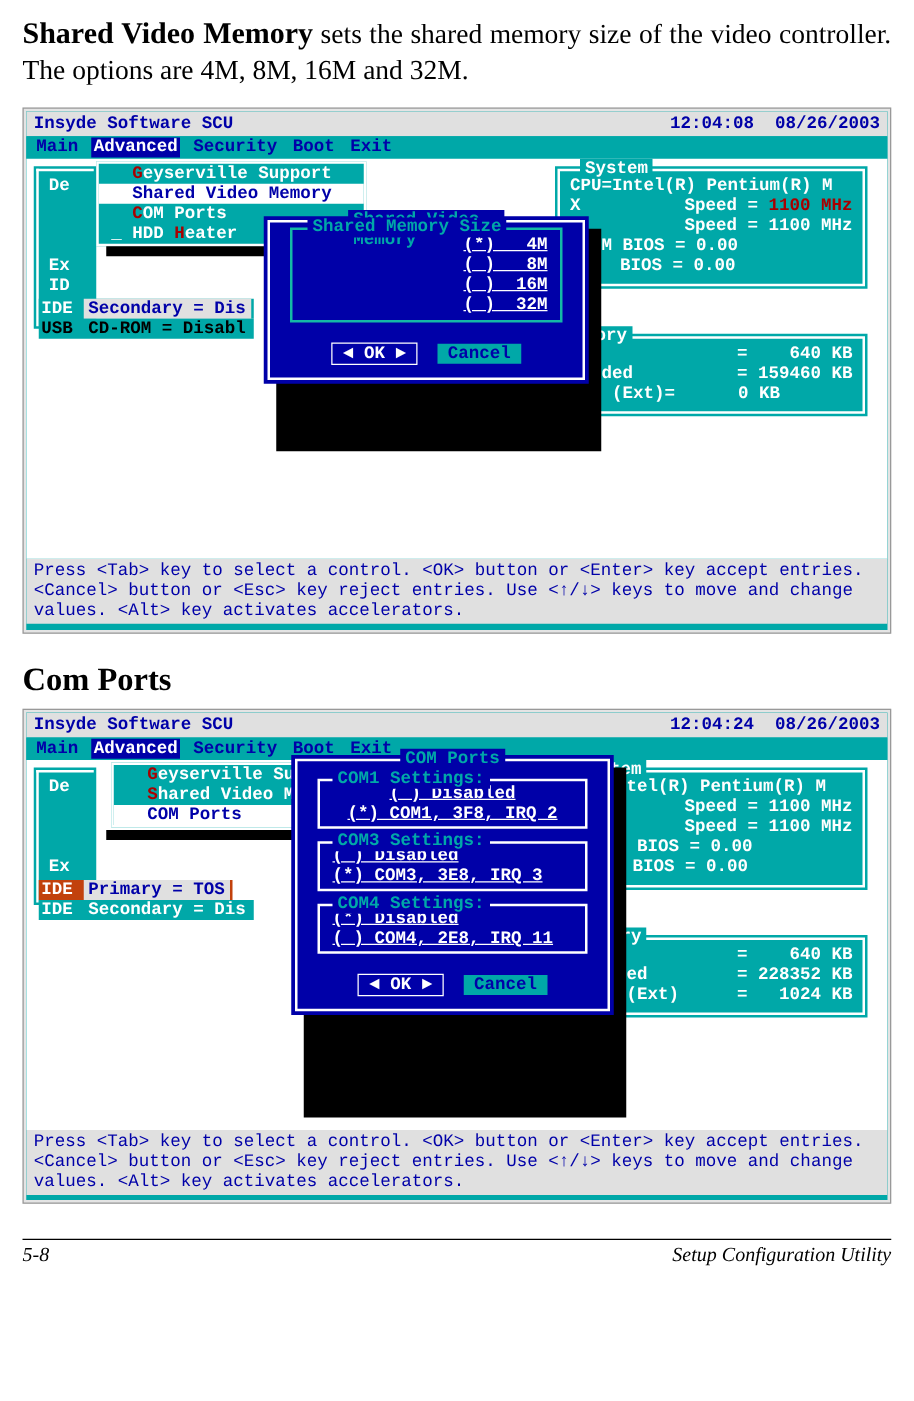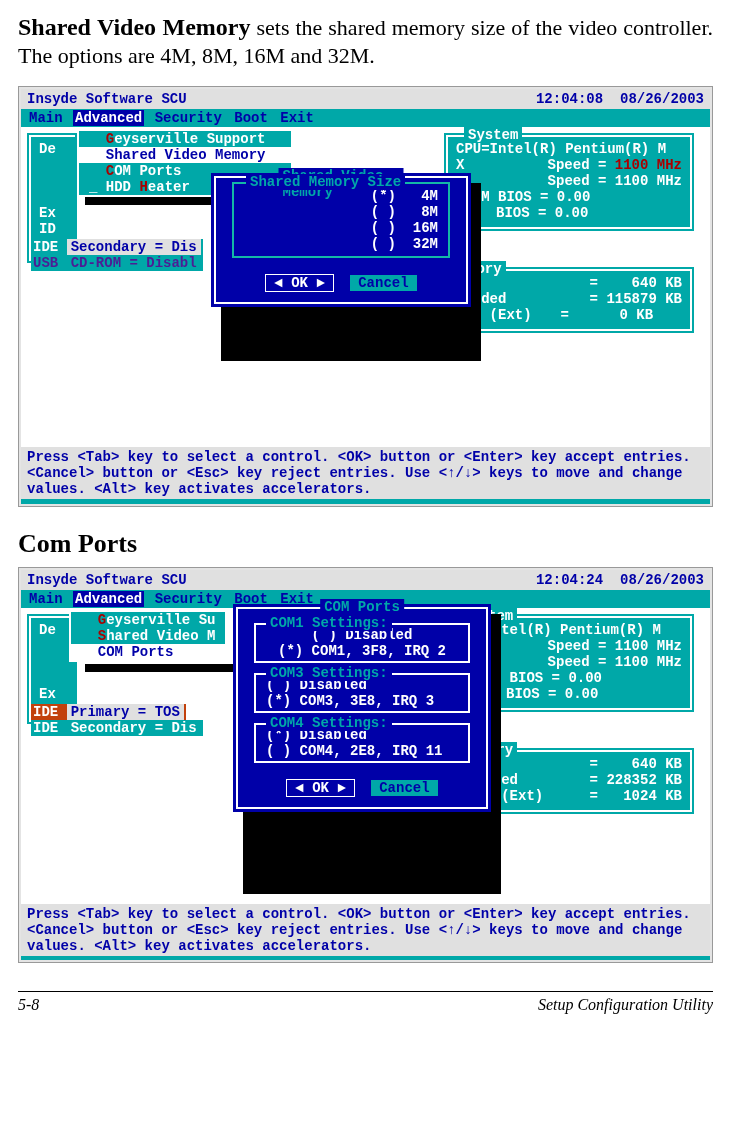--- a/index.html
+++ b/index.html
@@ -10,41 +10,41 @@
   .sub-h { font-size: 26px; margin: 22px 0 8px 0; }
   .bios-wrap { border: 1px solid #999; background: #e4e4e4; padding: 2px; }
   .bios { position: relative; font-family: "Courier New", monospace; font-size: 14px; font-weight: 700; line-height: 1.15; letter-spacing: 0; background: #00a8a8; height: 415px; overflow: hidden; }
   .titlebar { background: #e0e0e0; color: #0000a8; padding: 2px 6px; display: flex; }
   .titlebar .spacer { flex: 1; }
   .menubar { background: #00a8a8; color: #0000a8; padding: 1px 6px; }
   .menubar span { padding: 0 2px; }
   .menubar .sel { background: #0000a8; color: #fff; }
   .hk { color: #a80000; }
   .work { background: #fff; margin: 0; position: relative; height: 320px; }
-  .status { background: #e0e0e0; color: #0000a8; padding: 2px 6px; font-weight: 700; }
+  .status { background: #e0e0e0; color: #0000a8; padding: 2px 6px; font-weight: 400; }
 
   .border-box { position: absolute; background: #00a8a8; color: #fff; }
   .bb-inner { border: 2px solid #fff; margin: 2px; position: relative; padding: 4px 8px 6px 8px; }
   .bb-title { position: absolute; top: -10px; left: 16px; background: #00a8a8; padding: 0 4px; }
   .blue-box { position: absolute; background: #0000a8; color: #fff; }
   .blue-box .bb-inner { border-color: #fff; margin: 3px; background: #0000a8; }
   .blue-box .bb-title { background: #0000a8; }
   .shadow { position: absolute; background: #000; }
 
   .menu-popup { position: absolute; background: #00a8a8; color: #fff; border: 2px solid #fff; }
   .menu-popup .mitem { padding: 0 10px; white-space: nowrap; }
   .menu-popup .msel { background: #fff; color: #0000a8; }
 
   .btn { display: inline-block; padding: 0 8px; margin: 2px 4px; }
   .btn-dark { background: #0000a8; color: #fff; position: relative; }
   .btn-light { background: #00a8a8; color: #0000a8; position: relative; }
   .btn-arrow-l::before { content: "◄ "; }
   .btn-arrow-r::after { content: " ►"; }
 
-  .opt { white-space: pre; }
+  .opt { white-space: pre; text-decoration: underline; }
   .gray-row { background: #e0e0e0; color: #0000a8; }
 
   .footer { border-top: 1px solid #000; margin-top: 28px; padding-top: 4px; display: flex; font-size: 16px; font-style: italic; }
   .footer .pg { font-style: italic; font-family: "Times New Roman"; }
   .footer .sp { flex: 1; }
 
 </style>
 </head>
 <body>
 
@@ -77,21 +77,21 @@
             <div style="color:#fff;">De</div>
             <div style="height:48px;"></div>
             <div style="color:#fff;">Ex</div>
             <div style="color:#fff;">ID</div>
           </div>
         </div>
         <div style="position:absolute; left:10px; top:112px; color:#fff; background:#00a8a8; padding:0 2px; font-weight:700;">
           <span>IDE</span>
           <span class="gray-row" style="padding:0 4px;">Secondary  = Dis</span>
         </div>
-        <div style="position:absolute; left:10px; top:128px; color:#4c1d95; background:#00a8a8; padding:0 2px; font-weight:700;text-align:center;">
+        <div style="position:absolute; left:10px; top:128px; color:#000000; background:#00a8a8; padding:0 2px; font-weight:700;text-align:center;">
           <span>USB</span>
           <span style="padding:0 4px;">CD-ROM  = Disabl</span>
         </div>
 
         <div class="menu-popup" style="left:56px; top:2px; width:216px;">
           <div class="mitem"><span>&nbsp;&nbsp;</span><span class="hk">G</span><span>eyserville Support</span></div>
           <div class="mitem msel"><span>&nbsp;&nbsp;</span><span>Shared Video Memory</span></div>
           <div class="mitem"><span>&nbsp;&nbsp;</span><span class="hk">C</span><span>OM Ports</span></div>
           <div class="mitem"><span>_ HDD </span><span class="hk">H</span><span>eater</span></div>
         </div>
@@ -116,25 +116,25 @@
 
         <div class="border-box" style="right:16px; top:140px; width:250px;">
           <div class="bb-inner">
             <div class="bb-title">mory</div>
             <div style="display:flex;">
                 <span>se</span>
                 <span style="flex:1; text-align:right;"><span>=</span>&nbsp;&nbsp;&nbsp;&nbsp;<span>640 KB</span></span>
               </div>
             <div style="display:flex;">
                 <span>tended</span>
-                <span style="flex:1; text-align:right;">= 115879 KB</span>
+                <span style="flex:1; text-align:right;">= 159460 KB</span>
               </div>
             <div style="display:flex;">
                 <span>che (Ext)</span>
-                <span style="flex:1; text-align:center;"><span>=</span>&nbsp;&nbsp;&nbsp;&nbsp;&nbsp;&nbsp;<span>0 KB</span></span>
+                <span style="flex:1; text-align:left;"><span>=</span>&nbsp;&nbsp;&nbsp;&nbsp;&nbsp;&nbsp;<span>0 KB</span></span>
               </div>
           </div>
         </div>
 
         <div class="shadow" style="left:200px; top:56px; width:260px; height:178px;"></div>
         <div class="blue-box" style="left:190px; top:46px; width:260px;">
           <div class="bb-inner">
             <div class="bb-title" style="left:50%; transform:translateX(-50%); color:#00a8a8;">Shared Video Memory</div>
             <div style="border:2px solid #14b8a6; margin:0 8px 8px 8px; padding:4px 10px; position:relative;text-align:right;">
               <div style="position:absolute; top:-10px; left:12px; background:#0000a8; padding:0 4px; color:#00a8a8;">Shared Memory Size</div>
@@ -184,21 +184,21 @@
         </div>
         <div style="position:absolute; left:10px; top:96px; color:#fff; background:#c2410c; padding:0 2px; font-weight:700;">
           <span>IDE</span>
           <span class="gray-row" style="padding:0 4px;">Primary    = TOS</span>
         </div>
         <div style="position:absolute; left:10px; top:112px; color:#fff; background:#00a8a8; padding:0 2px; font-weight:700;">
           <span>IDE</span>
           <span style="padding:0 4px;">Secondary  = Dis</span>
         </div>
 
-        <div class="menu-popup" style="left:48px; top:2px; width:158px;">
+        <div class="menu-popup" style="left:68px; top:2px; width:158px;">
           <div class="mitem"><span>&nbsp;&nbsp;</span><span class="hk">G</span><span>eyserville Su</span></div>
           <div class="mitem"><span>&nbsp;&nbsp;</span><span class="hk">S</span><span>hared Video M</span></div>
           <div class="mitem msel"><span>&nbsp;&nbsp;</span><span>COM Ports</span></div>
         </div>
         <div class="shadow" style="left:64px; top:56px; width:158px; height:8px;"></div>
 
         <div class="border-box" style="right:16px; top:6px; width:230px;">
           <div class="bb-inner">
             <div class="bb-title">tem</div>
             <div>=Intel(R) Pentium(R) M</div>

